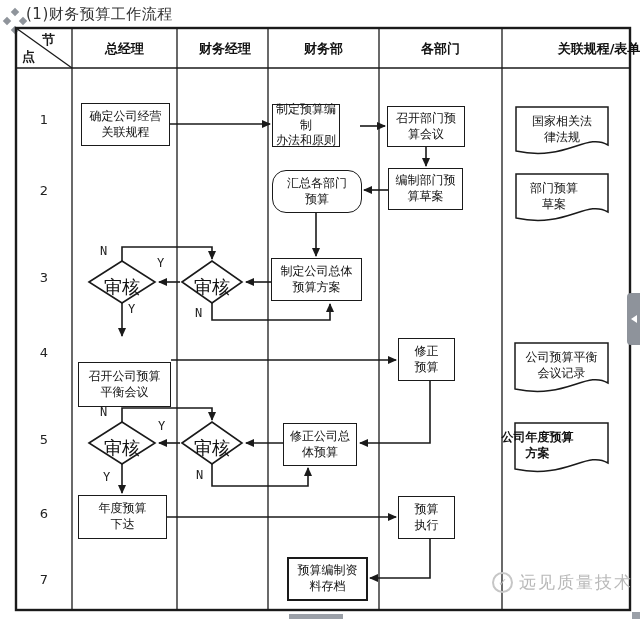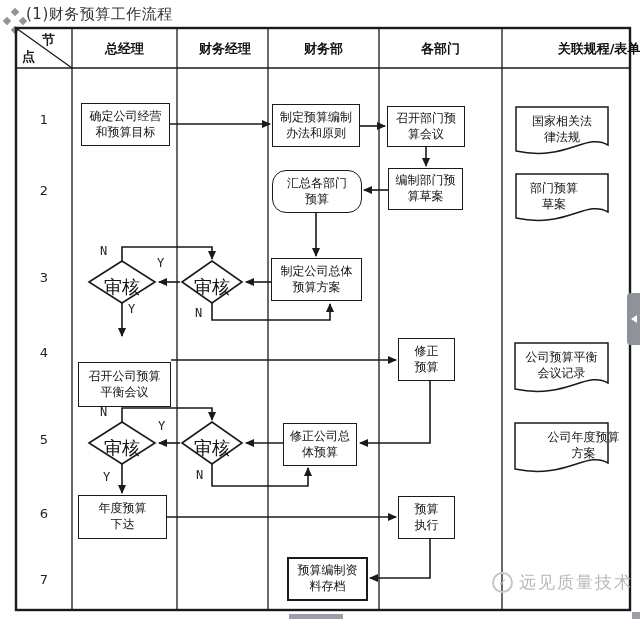--- a/index.html
+++ b/index.html
@@ -143,22 +143,22 @@
 
 <div class="node-num" style="top:112px;">1</div>
 <div class="node-num" style="top:183px;">2</div>
 <div class="node-num" style="top:270px;">3</div>
 <div class="node-num" style="top:345px;">4</div>
 <div class="node-num" style="top:432px;">5</div>
 <div class="node-num" style="top:506px;">6</div>
 <div class="node-num" style="top:572px;">7</div>
 
 <div class="box" style="left:81px;top:103px;width:89px;height:43px;">确定公司经营
-和预算目标</div>
-<div class="box" style="left:272px;top:104px;width:88px;height:43px;">制定预算编制
+关联规程</div>
+<div class="box" style="left:272px;top:104px;width:68px;height:43px;">制定预算编制
 办法和原则</div>
 <div class="box" style="left:387px;top:106px;width:78px;height:41px;">召开部门预
 算会议</div>
 <div class="box" style="left:388px;top:168px;width:75px;height:42px;">编制部门预
 算草案</div>
 <div class="box" style="left:272px;top:170px;width:90px;height:43px;border-radius:14px;">汇总各部门
 预算</div>
 <div class="box" style="left:271px;top:258px;width:91px;height:43px;">制定公司总体
 预算方案</div>
 <div class="box" style="left:78px;top:338px;width:93px;height:45px;margin-top:24px;">召开公司预算
@@ -187,21 +187,21 @@
 <div class="yn" style="left:158px;top:419px;">Y</div>
 <div class="yn" style="left:103px;top:470px;">Y</div>
 <div class="yn" style="left:196px;top:468px;">N</div>
 
 <div class="doc-label" style="left:516px;top:113px;width:92px;">国家相关法
 律法规</div>
 <div class="doc-label" style="left:516px;top:180px;width:76px;">部门预算
 草案</div>
 <div class="doc-label" style="left:515px;top:349px;width:93px;">公司预算平衡
 会议记录</div>
-<div class="doc-label" style="left:537px;top:429px;width:93px;">公司年度预算
+<div class="doc-label" style="left:491px;top:429px;width:93px;font-weight:bold;">公司年度预算
 方案</div>
 
 <div class="watermark">
   <span class="wm-circle">✓</span>
   <span class="wm-text">远见质量技术</span>
 </div>
 
 <div class="float-tab">
   <span class="arr"></span>
 </div>

